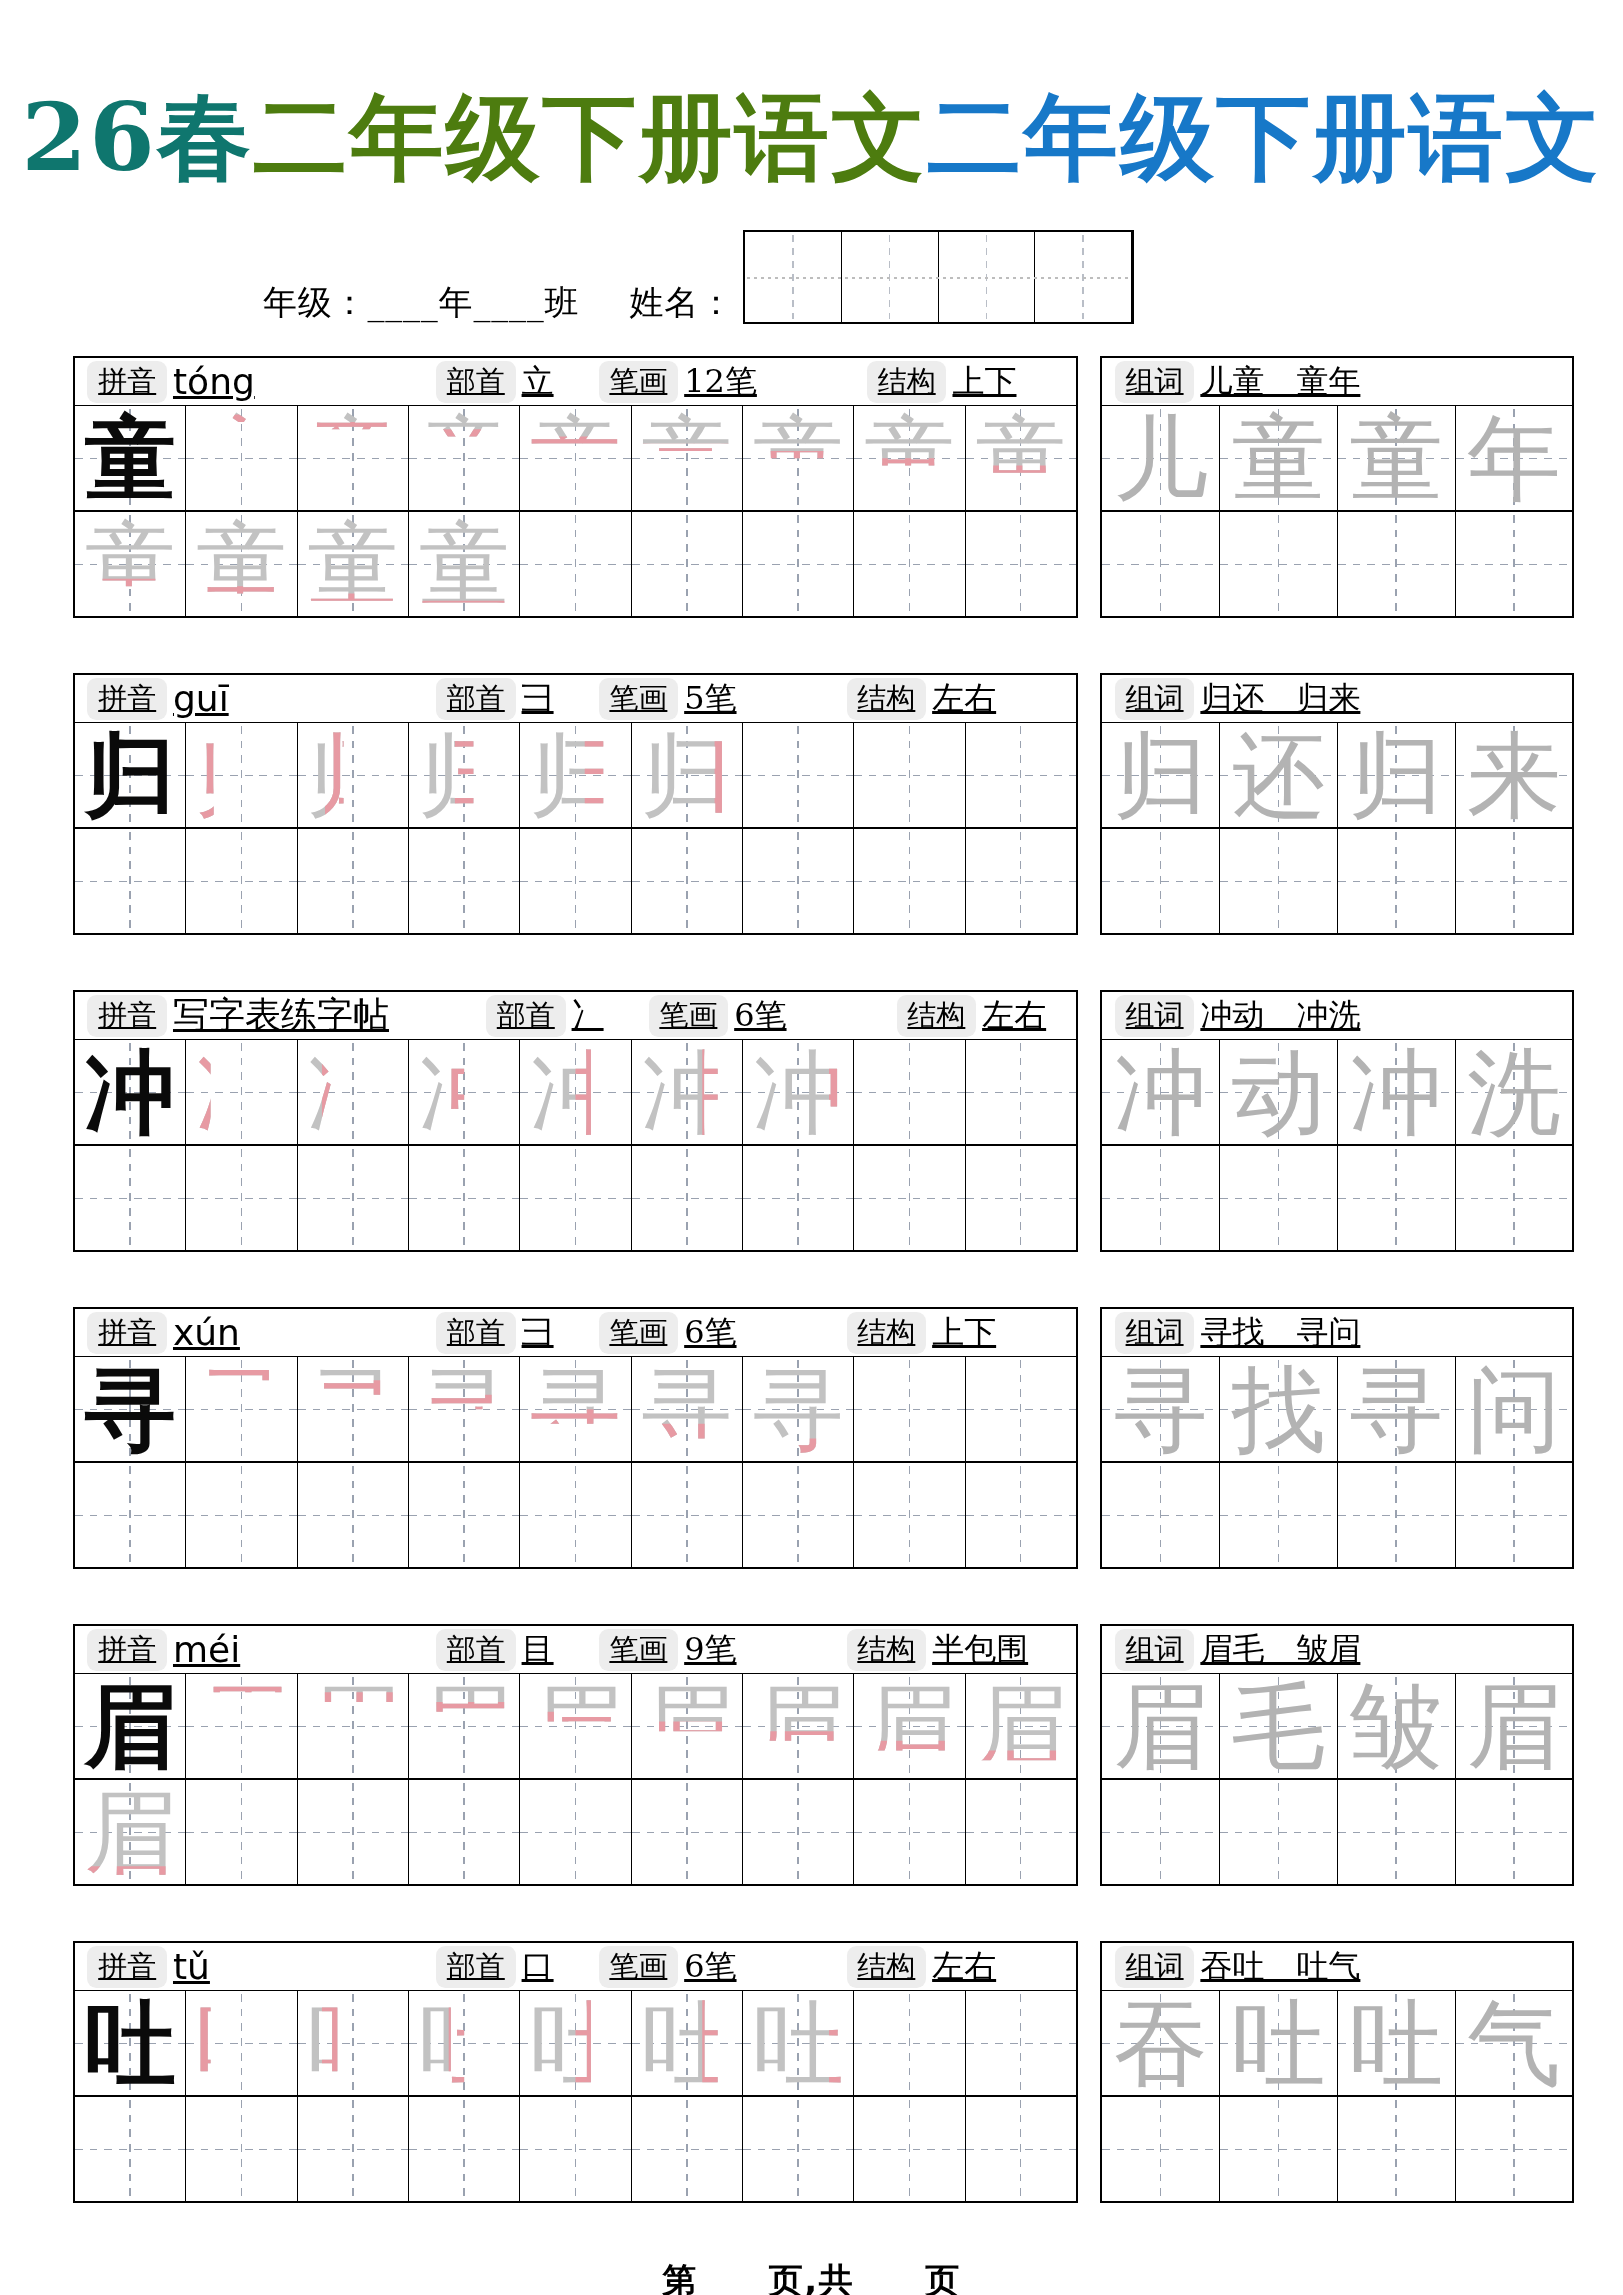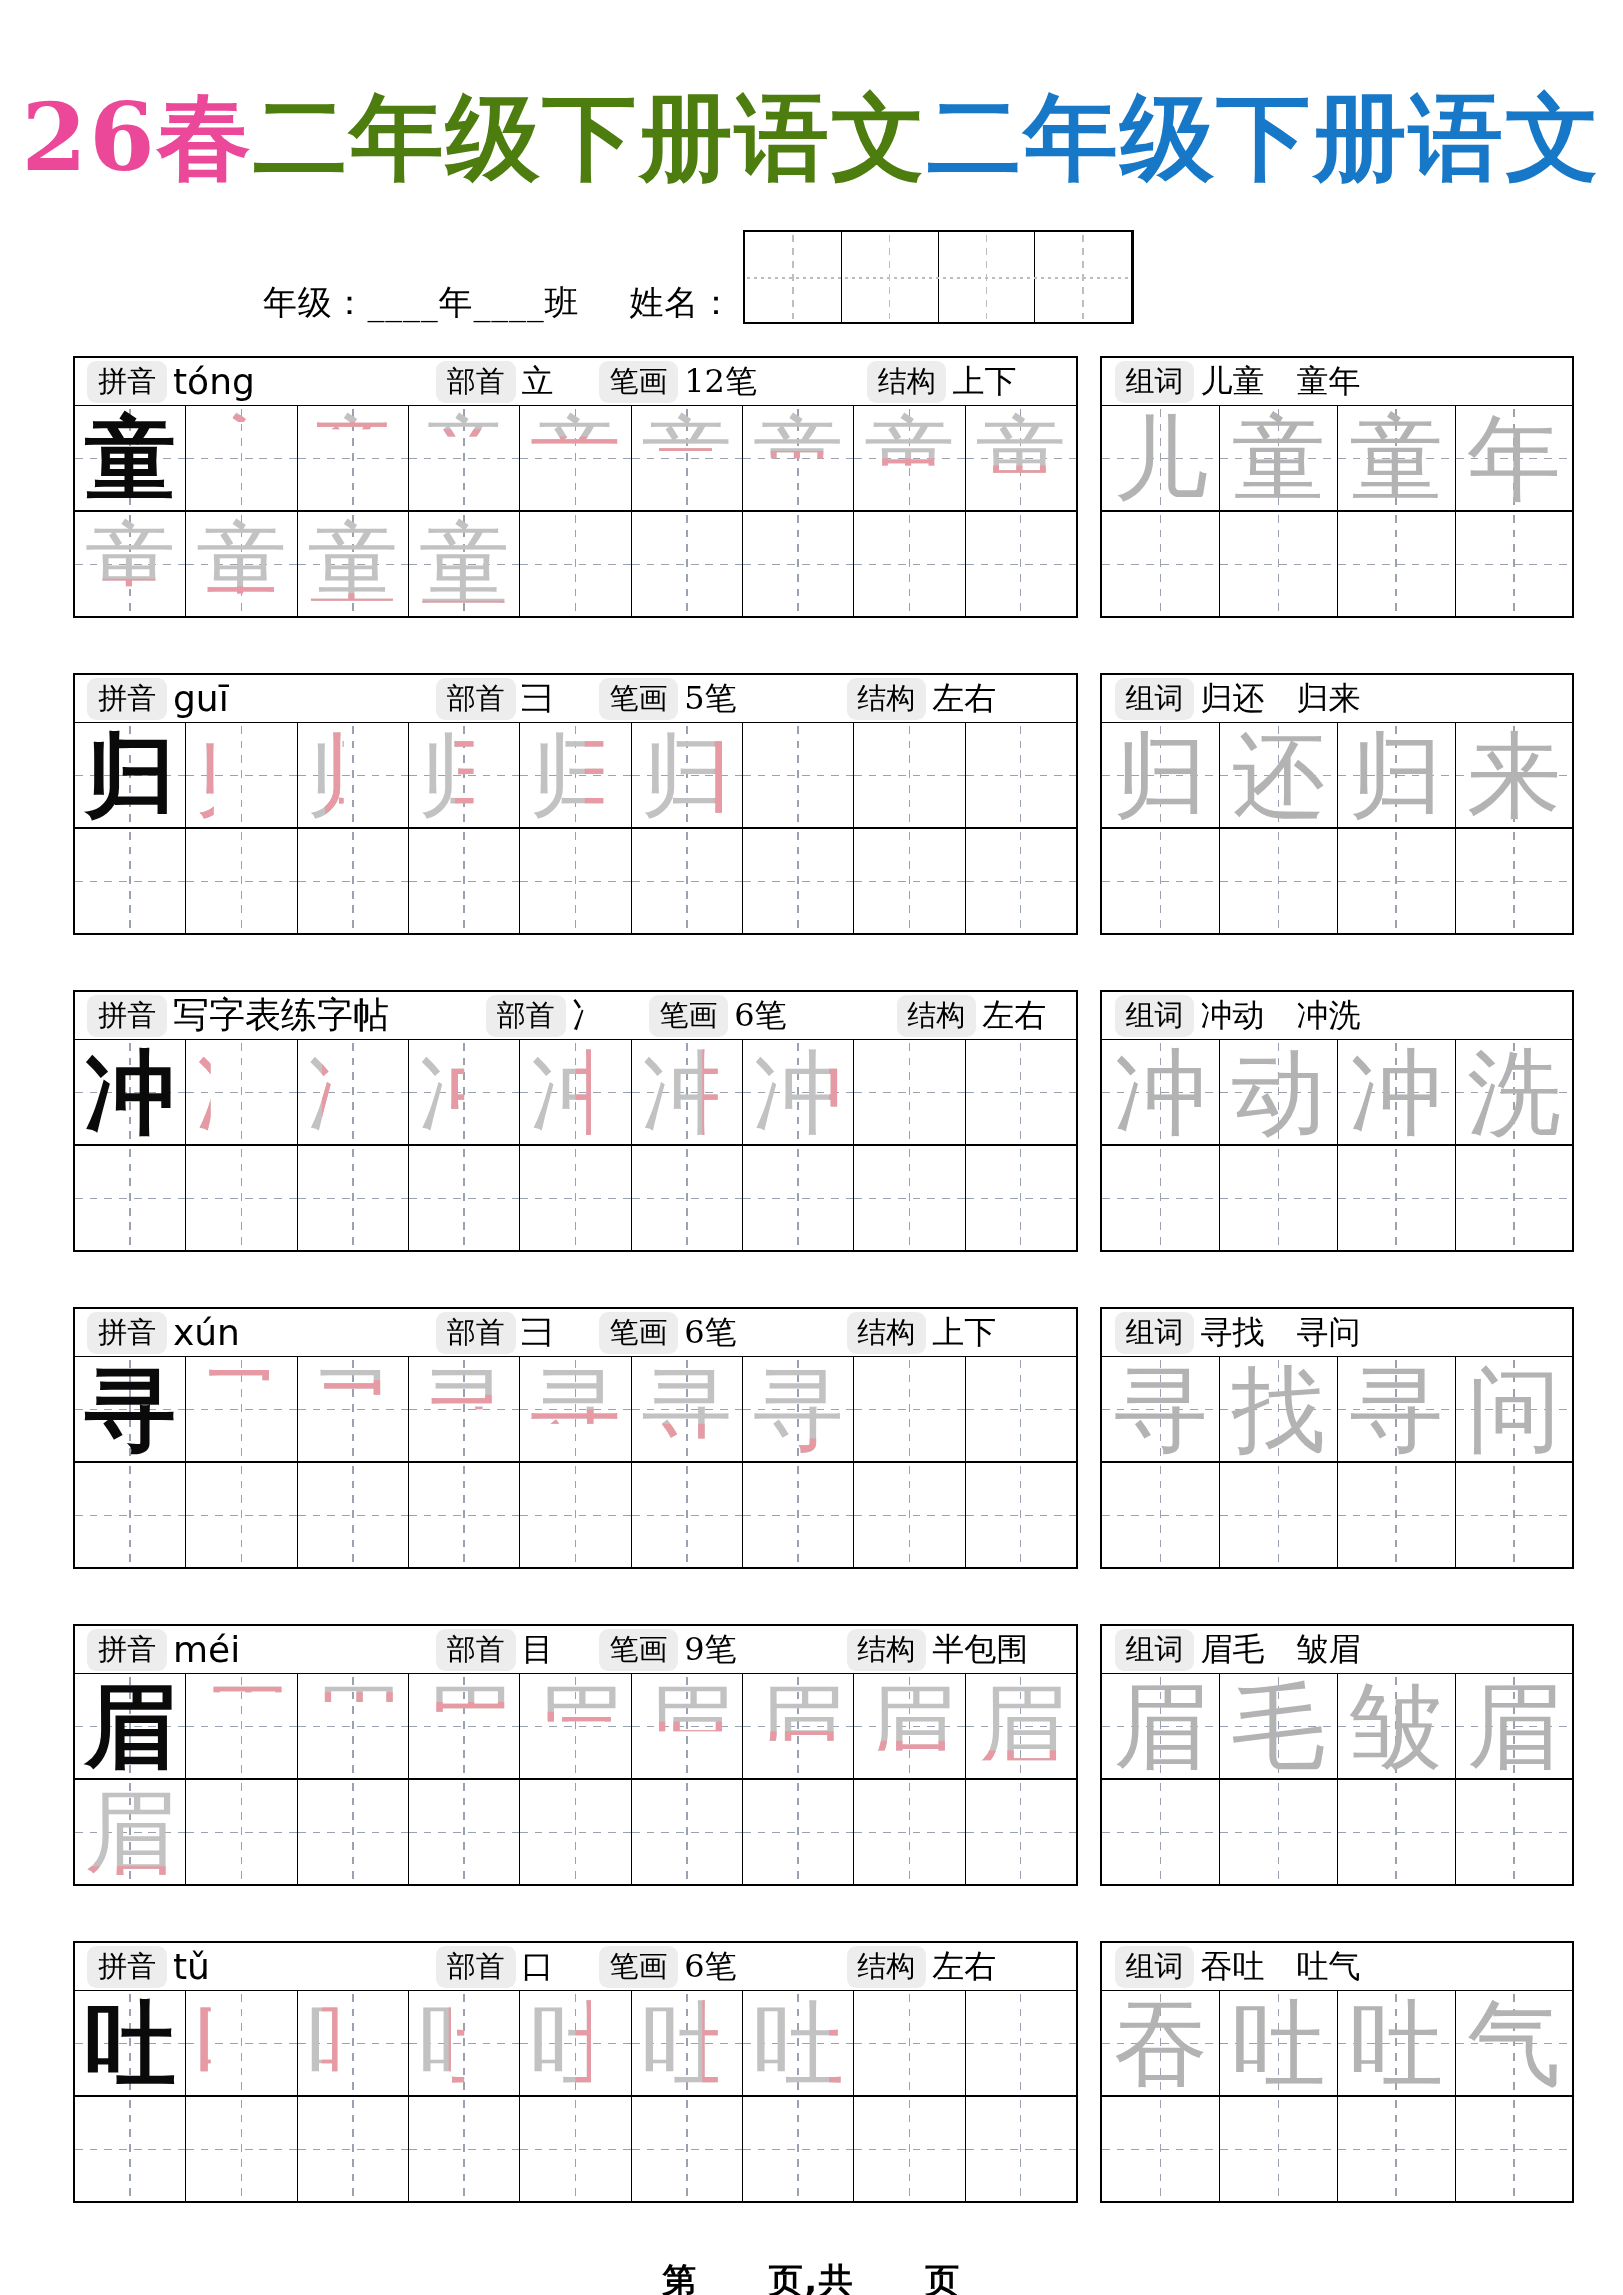--- a/index.html
+++ b/index.html
@@ -1,39 +1,39 @@
 <!DOCTYPE html>
 <html style="font-size:12.4px"><head>
 <meta charset="utf-8">
 <style>
   html,body{margin:0;padding:0;background:#ffffff;}
   .page{position:relative;width:1623px;height:2295px;background:#ffffff;overflow:hidden;
         font-family:"DejaVu Serif", serif;color:#000;}
   
   .title{margin-top:60px;text-align:center;font-weight:900;font-size:94px;line-height:155px;
          letter-spacing:2.3px;white-space:nowrap;font-family:"DejaVu Serif", serif;}
-  .title .t1{color:#ec4899;}
+  .title .t1{color:#0f766e;}
   .title .t2{color:#4d7c0f;}
   .title .t3{color:#1778c8;}
   
   .info{display:flex;align-items:flex-end;margin:9.3px 46px 0 81px;height:100px;}
   .info .txt{font-size:34px;letter-spacing:0.8px;white-space:nowrap;line-height:43px;}
   .date-line{width:410px;}
   .grade-line{margin-left:182px;}
   .name-label{margin-left:50px;}
   .name-grid{margin-left:9.3px;display:flex;border:2.3px solid #000;width:391px;height:94px;
              position:relative;box-sizing:border-box;background:#fff;}
   .name-cell{flex:1;position:relative;border-right:1.5px solid #000;}
   .name-cell:last-child{border-right:none;}
   .name-cell::before{content:"";position:absolute;left:50%;top:3.1px;bottom:3.1px;width:1.5px;margin-left:-0.8px;
       background:repeating-linear-gradient(to bottom,#b9bec7 0 7px,transparent 7px 13px);}
   .name-grid .hdot{position:absolute;left:1.5px;right:1.5px;top:50%;height:2.3px;margin-top:-0.8px;
       background:repeating-linear-gradient(to right,#bdbdbd 0 3.1px,transparent 3.1px 7px);}
   
-  .sections{margin:32px 0 0 73px;}
+  .sections{margin:32px 0 0 73px;text-decoration:underline;}
   .section{display:flex;margin-bottom:55px;}
   .lblock{width:1005px;border:2.3px solid #000;box-sizing:border-box;background:#fff;}
   .rblock{width:474px;margin-left:22.4px;border:2.3px solid #000;box-sizing:border-box;background:#fff;}
   .hrow{height:48px;border-bottom:1.5px solid #000;display:flex;align-items:center;padding-left:12.4px;
         box-sizing:border-box;white-space:nowrap;}
   .tag{background:#ededed;border-radius:9.3px;padding:1.5px 10.8px;font-size:29px;line-height:39px;
        font-family:"DejaVu Serif", serif;}
   .val{margin-left:6px;font-size:32px;}
   .pinyin-val{font-family:"DejaVu Sans", sans-serif;font-size:36px;font-weight:500;min-width:166px;}
   .g2{margin-left:97px;}

